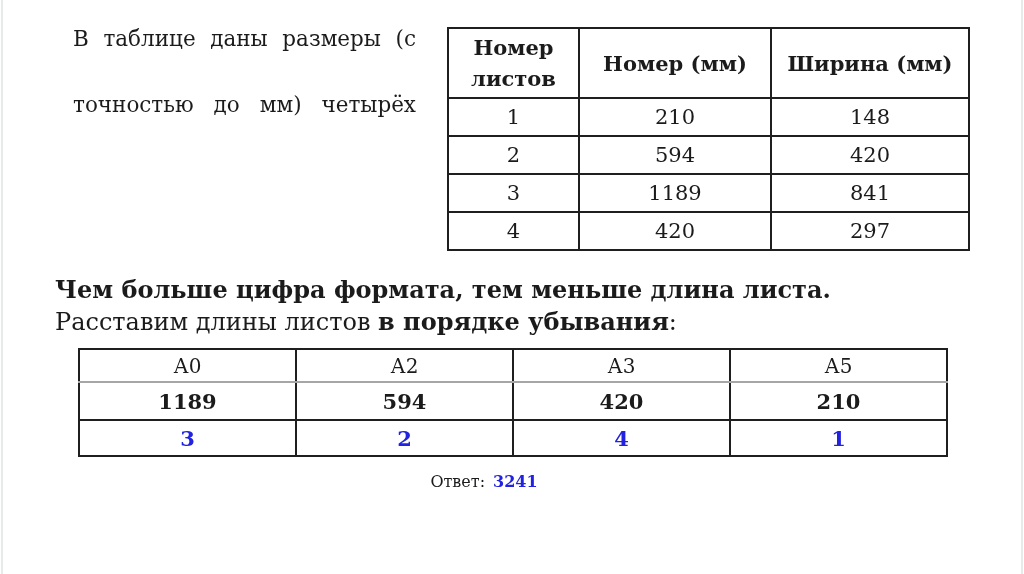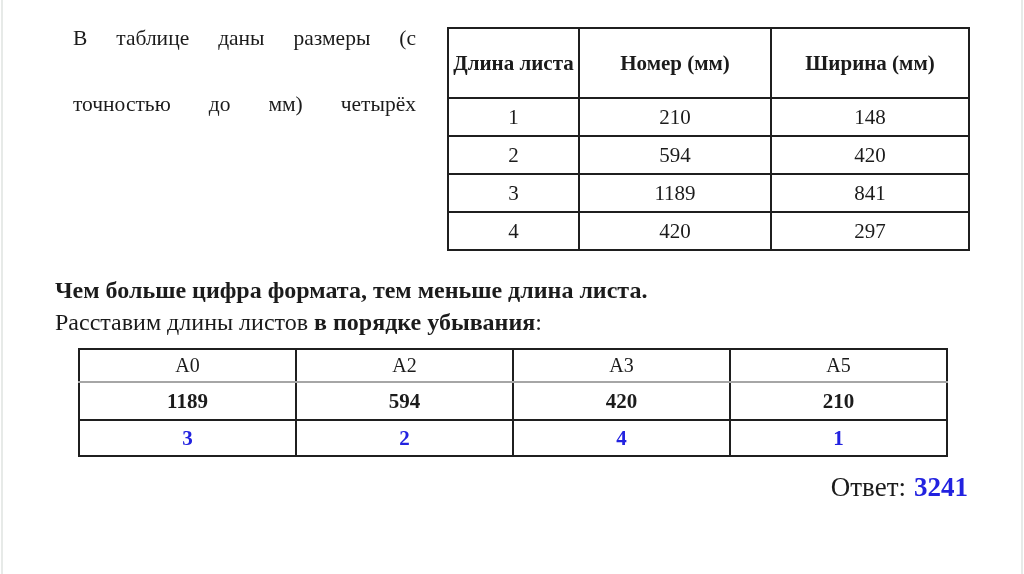--- a/index.html
+++ b/index.html
@@ -1,19 +1,19 @@
 <!DOCTYPE html>
 <html style="--accent: #2222e0;"><head>
 <meta charset="utf-8">
 <style>
   * { margin: 0; padding: 0; box-sizing: border-box; }
   html, body { width: 1024px; height: 574px; background: #ffffff; overflow: hidden; }
   body { font-family: "DejaVu Serif", "Liberation Serif", serif; color: #1b1b1b; position: relative; }
 
-  .page { position: absolute; left: 0; top: 0; width: 1024px; height: 574px; background: #ffffff; font-family: Liberation Serif, serif; }
+  .page { position: absolute; left: 0; top: 0; width: 1024px; height: 574px; background: #ffffff; }
 
   .edge-line { position: absolute; top: 0; bottom: 0; width: 2px; background: #e7eae8; }
   .edge-line.left { left: 1px; }
   .edge-line.right { right: 1px; }
 
   
   .problem { position: absolute; left: 73px; top: 22px; width: 343px; font-size: 21.5px; line-height: 33px; }
   .problem .line { white-space: nowrap; }
   .problem .line.just { text-align: justify; text-align-last: justify; white-space: normal; }
   .problem .line.just::after { content: ""; display: inline-block; width: 100%; }
@@ -30,21 +30,21 @@
   .statements .b { font-weight: bold; }
 
   
   .sort-table { position: absolute; left: 78px; top: 348px; width: 870px; }
   .sort-table td { border-left: 2px solid #1f1f1f; border-right: 2px solid #1f1f1f; text-align: center; vertical-align: middle; margin-left: 12px; }
   .sort-table tr.formats td { height: 33px; font-size: 20px; font-weight: normal; border-top: 2px solid #1f1f1f; border-bottom: 2px solid #a6a6a6; }
   .sort-table tr.lengths td { height: 38px; font-size: 21px; font-weight: bold; border-bottom: 2px solid #1f1f1f; }
   .sort-table tr.numbers td { height: 36px; font-size: 21px; font-weight: bold; color: var(--accent, #2222e0); border-bottom: 2px solid #1f1f1f; }
 
   
-  .answer { position: absolute; top: 472px; left: 0; width: 968px; text-align: right; font-size: 27px; }
+  .answer { position: absolute; top: 472px; left: 0; width: 968px; text-align: center; font-size: 16px; }
   .answer .value { font-weight: bold; color: var(--accent, #2222e0); margin-left: 8px; }
 </style>
 </head>
 <body>
 
 <div class="page">
 
   <div class="edge-line left"></div>
   <div class="edge-line right"></div>
 
@@ -54,21 +54,21 @@
   </div>
 
   <table class="size-table">
     <colgroup>
       <col style="width:131px">
         <col style="width:192px">
         <col style="width:198px">
     </colgroup>
     <thead>
       <tr>
-        <th>Длина листа</th>
+        <th>Номер листов</th>
         <th>Номер (мм)</th>
         <th>Ширина (мм)</th>
       </tr>
     </thead>
     <tbody>
       <tr>
         <td>1</td>
         <td>210</td>
         <td>148</td>
       </tr>

